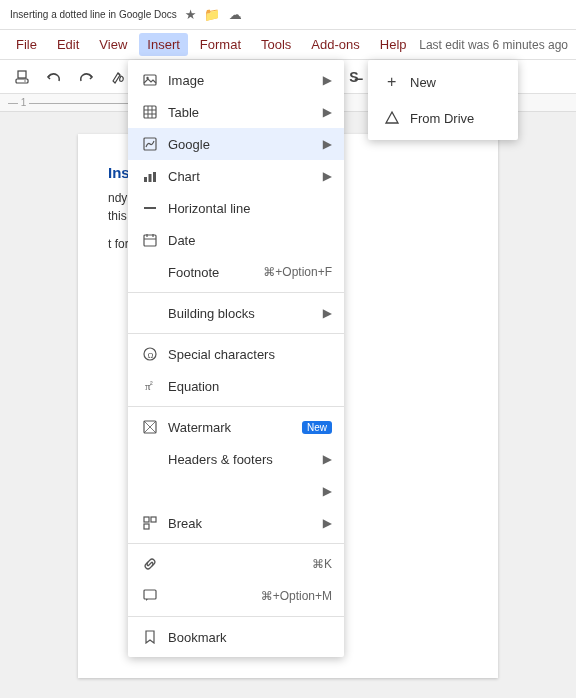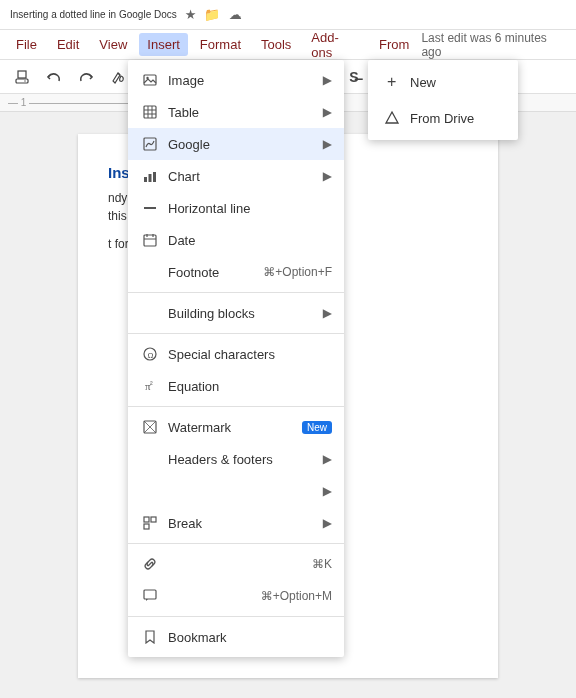--- a/index.html
+++ b/index.html
@@ -262,21 +262,21 @@
 </div>
 
 <div class="menu-bar">
   <span class="menu-item">File</span>
   <span class="menu-item">Edit</span>
   <span class="menu-item">View</span>
   <span class="menu-item active">Insert</span>
   <span class="menu-item">Format</span>
   <span class="menu-item">Tools</span>
   <span class="menu-item">Add-ons</span>
-  <span class="menu-item">From</span>
+  <span class="menu-item">Help</span>
   <span class="menu-bar-right">Last edit was 6 minutes ago</span>
 </div>
 
 <div class="toolbar">
   <div class="toolbar-btn">
     <svg width="16" height="16" viewBox="0 0 16 16" fill="#444">
         <rect x="2" y="10" width="12" height="4" rx="1" fill="none" stroke="#444" stroke-width="1.2"></rect>
         <rect x="4" y="2" width="8" height="7" fill="none" stroke="#444" stroke-width="1.2"></rect>
         <rect x="4" y="11" width="8" height="2" fill="#fff"></rect>
         <circle cx="11" cy="12" r="0.7" fill="#444"></circle>

